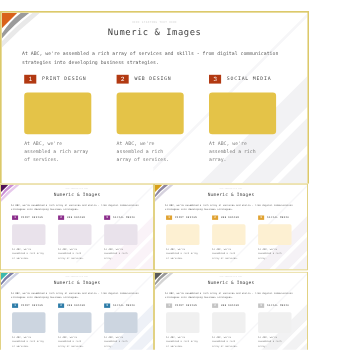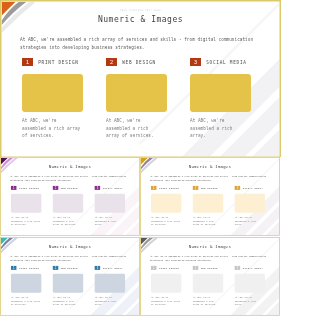--- a/index.html
+++ b/index.html
@@ -1,20 +1,20 @@
 <!DOCTYPE html>
 <html><head>
 <meta charset="utf-8">
 <style>
   html,body{margin:0;padding:0;background:#ffffff;}
   body{width:281px;height:318px;font-family:"DejaVu Sans Mono","Liberation Mono",monospace;overflow:hidden;}
   .page{position:relative;width:281px;height:318px;background:#fff;}
 
   
-  .slide{position:absolute;background:#fff;overflow:hidden;box-sizing:border-box;}
+  .slide{position:absolute;background:#fff;overflow:hidden;box-sizing:border-box;margin-top:10px;}
   .inner{position:absolute;left:0;top:0;width:562px;height:316px;transform-origin:0 0;}
 
   .frame{position:absolute;left:0;top:0;width:562px;height:316px;box-sizing:border-box;border:3.4px solid #dcc96a;pointer-events:none;}
 
   .corner{position:absolute;left:3.4px;top:3.4px;width:96px;height:76px;overflow:hidden;}
   .corner svg{display:block;}
   .corner-br{position:absolute;right:3.4px;bottom:3.4px;width:300px;height:309px;overflow:hidden;}
   .corner-br svg{display:block;}
 
   .kicker{position:absolute;left:0;right:0;text-align:center;color:#d2d2d2;font-size:4.8px;letter-spacing:0.67px;top:17.5px;}

